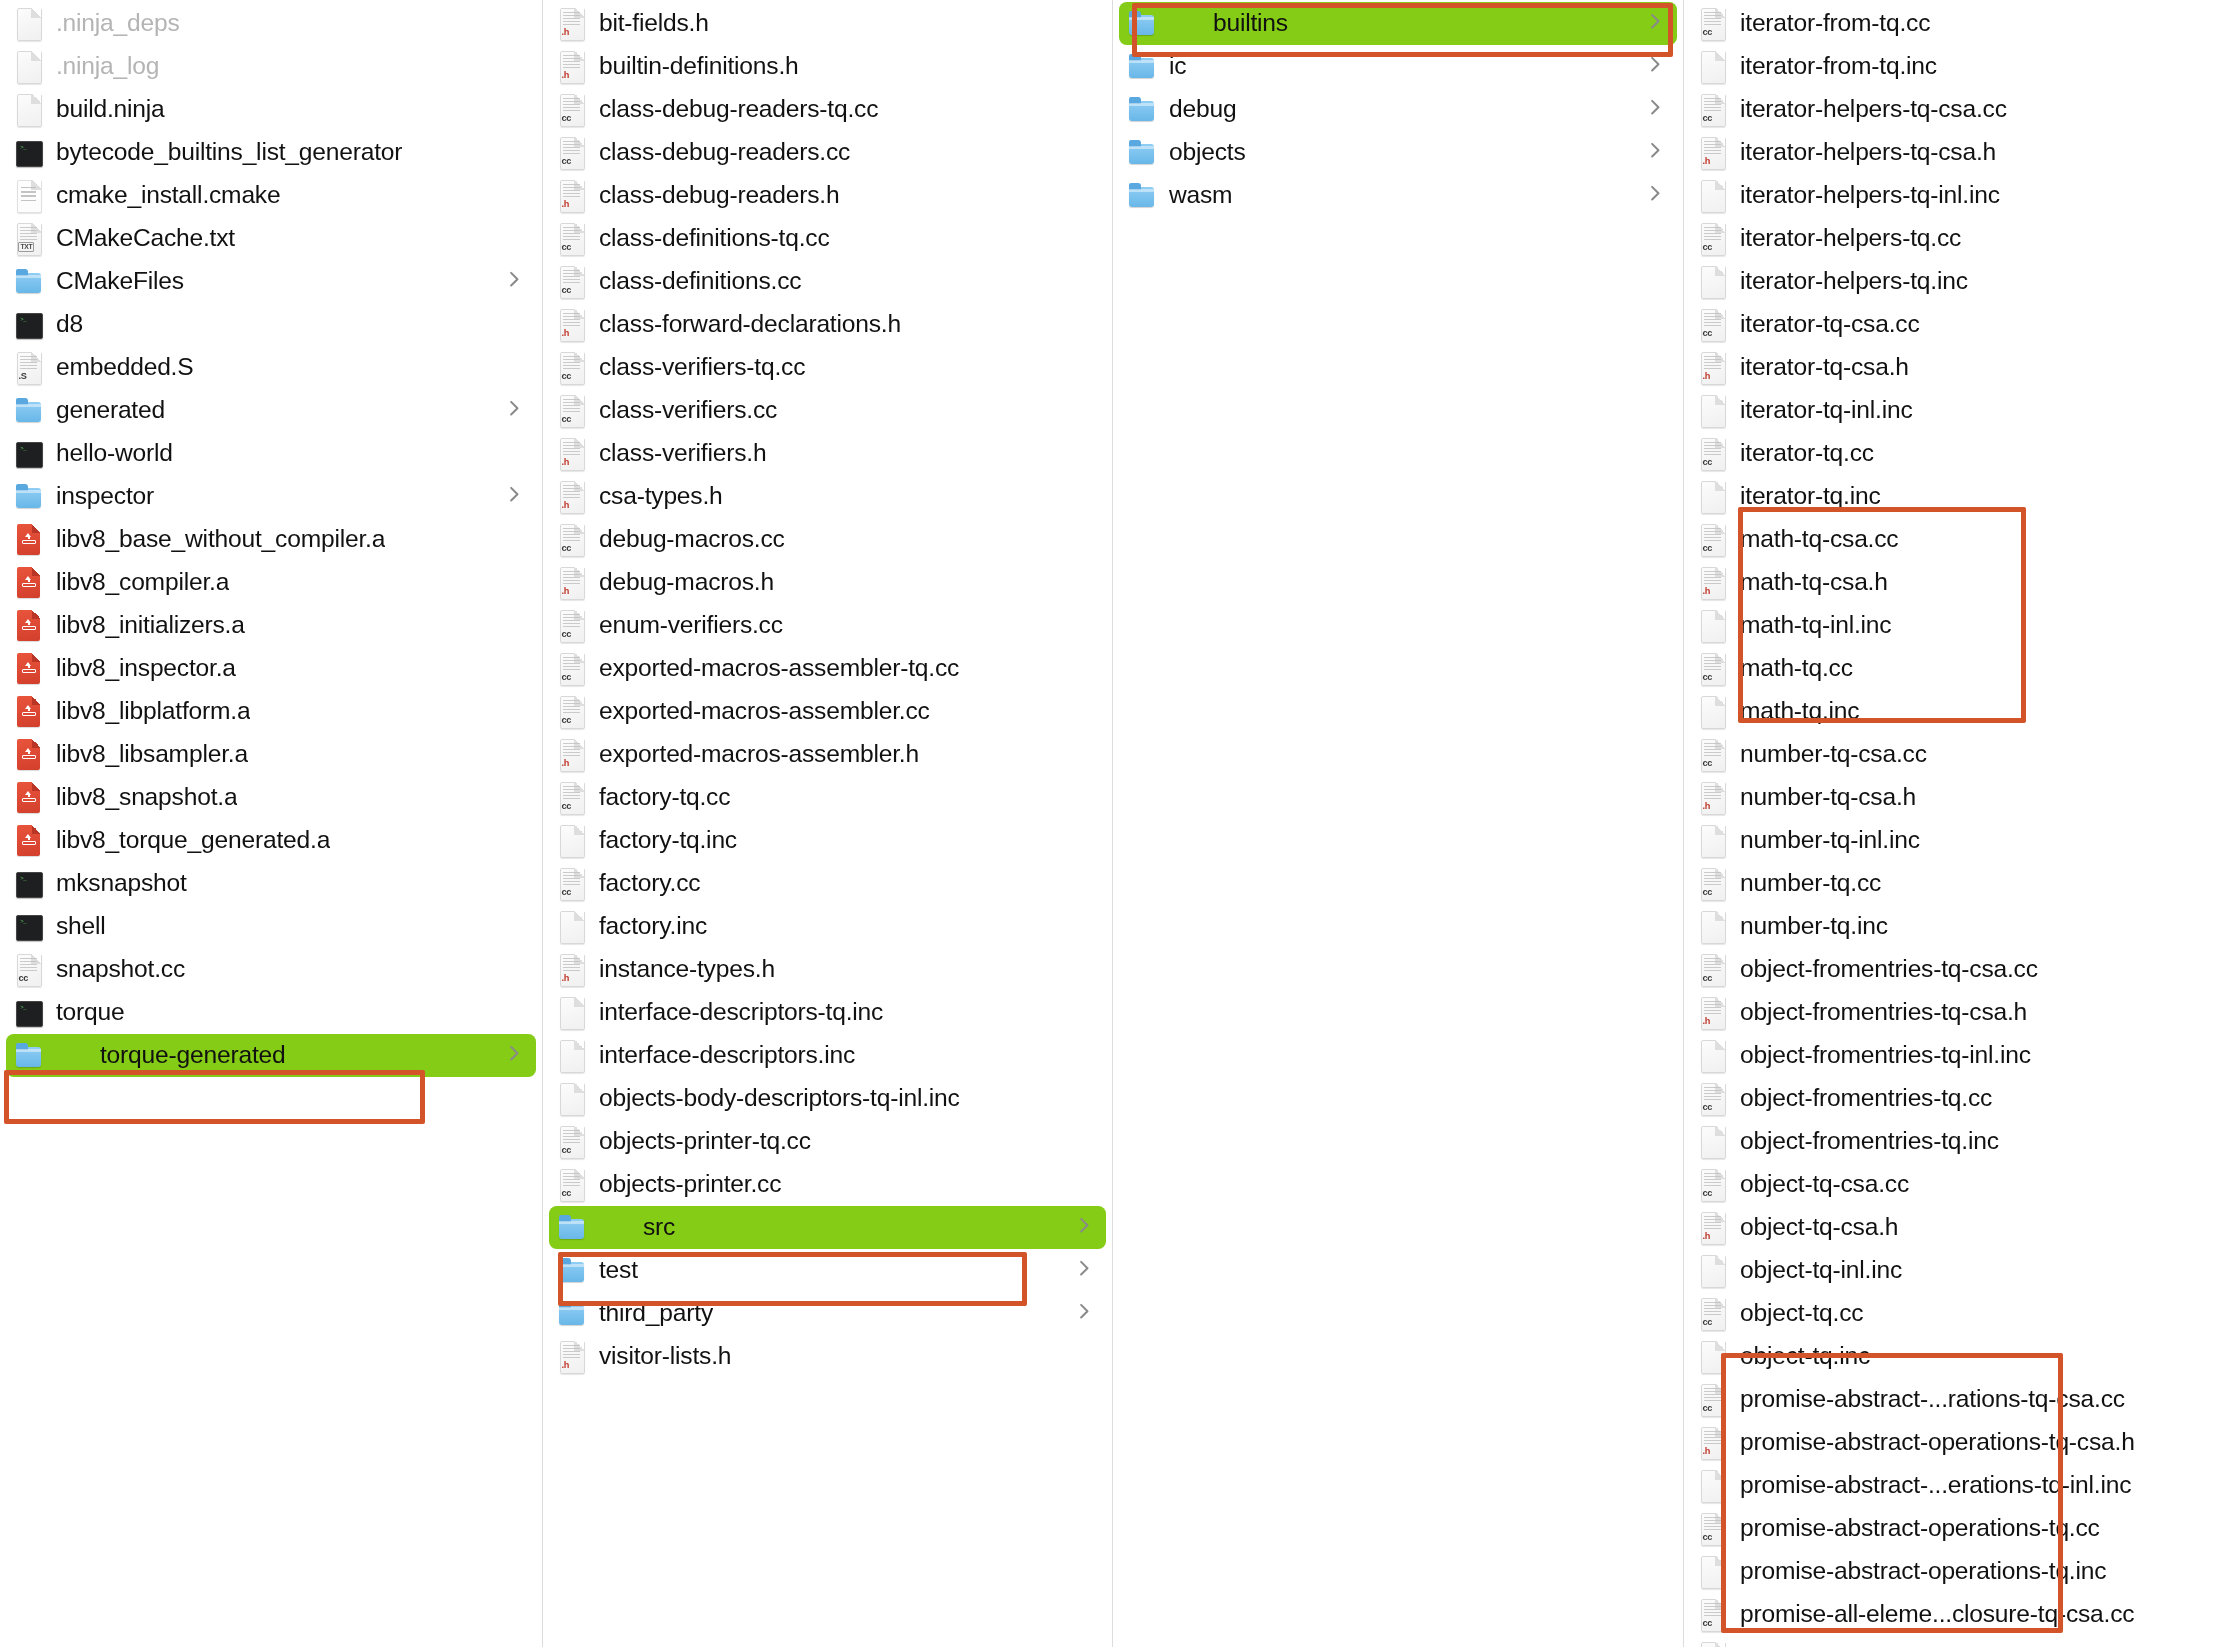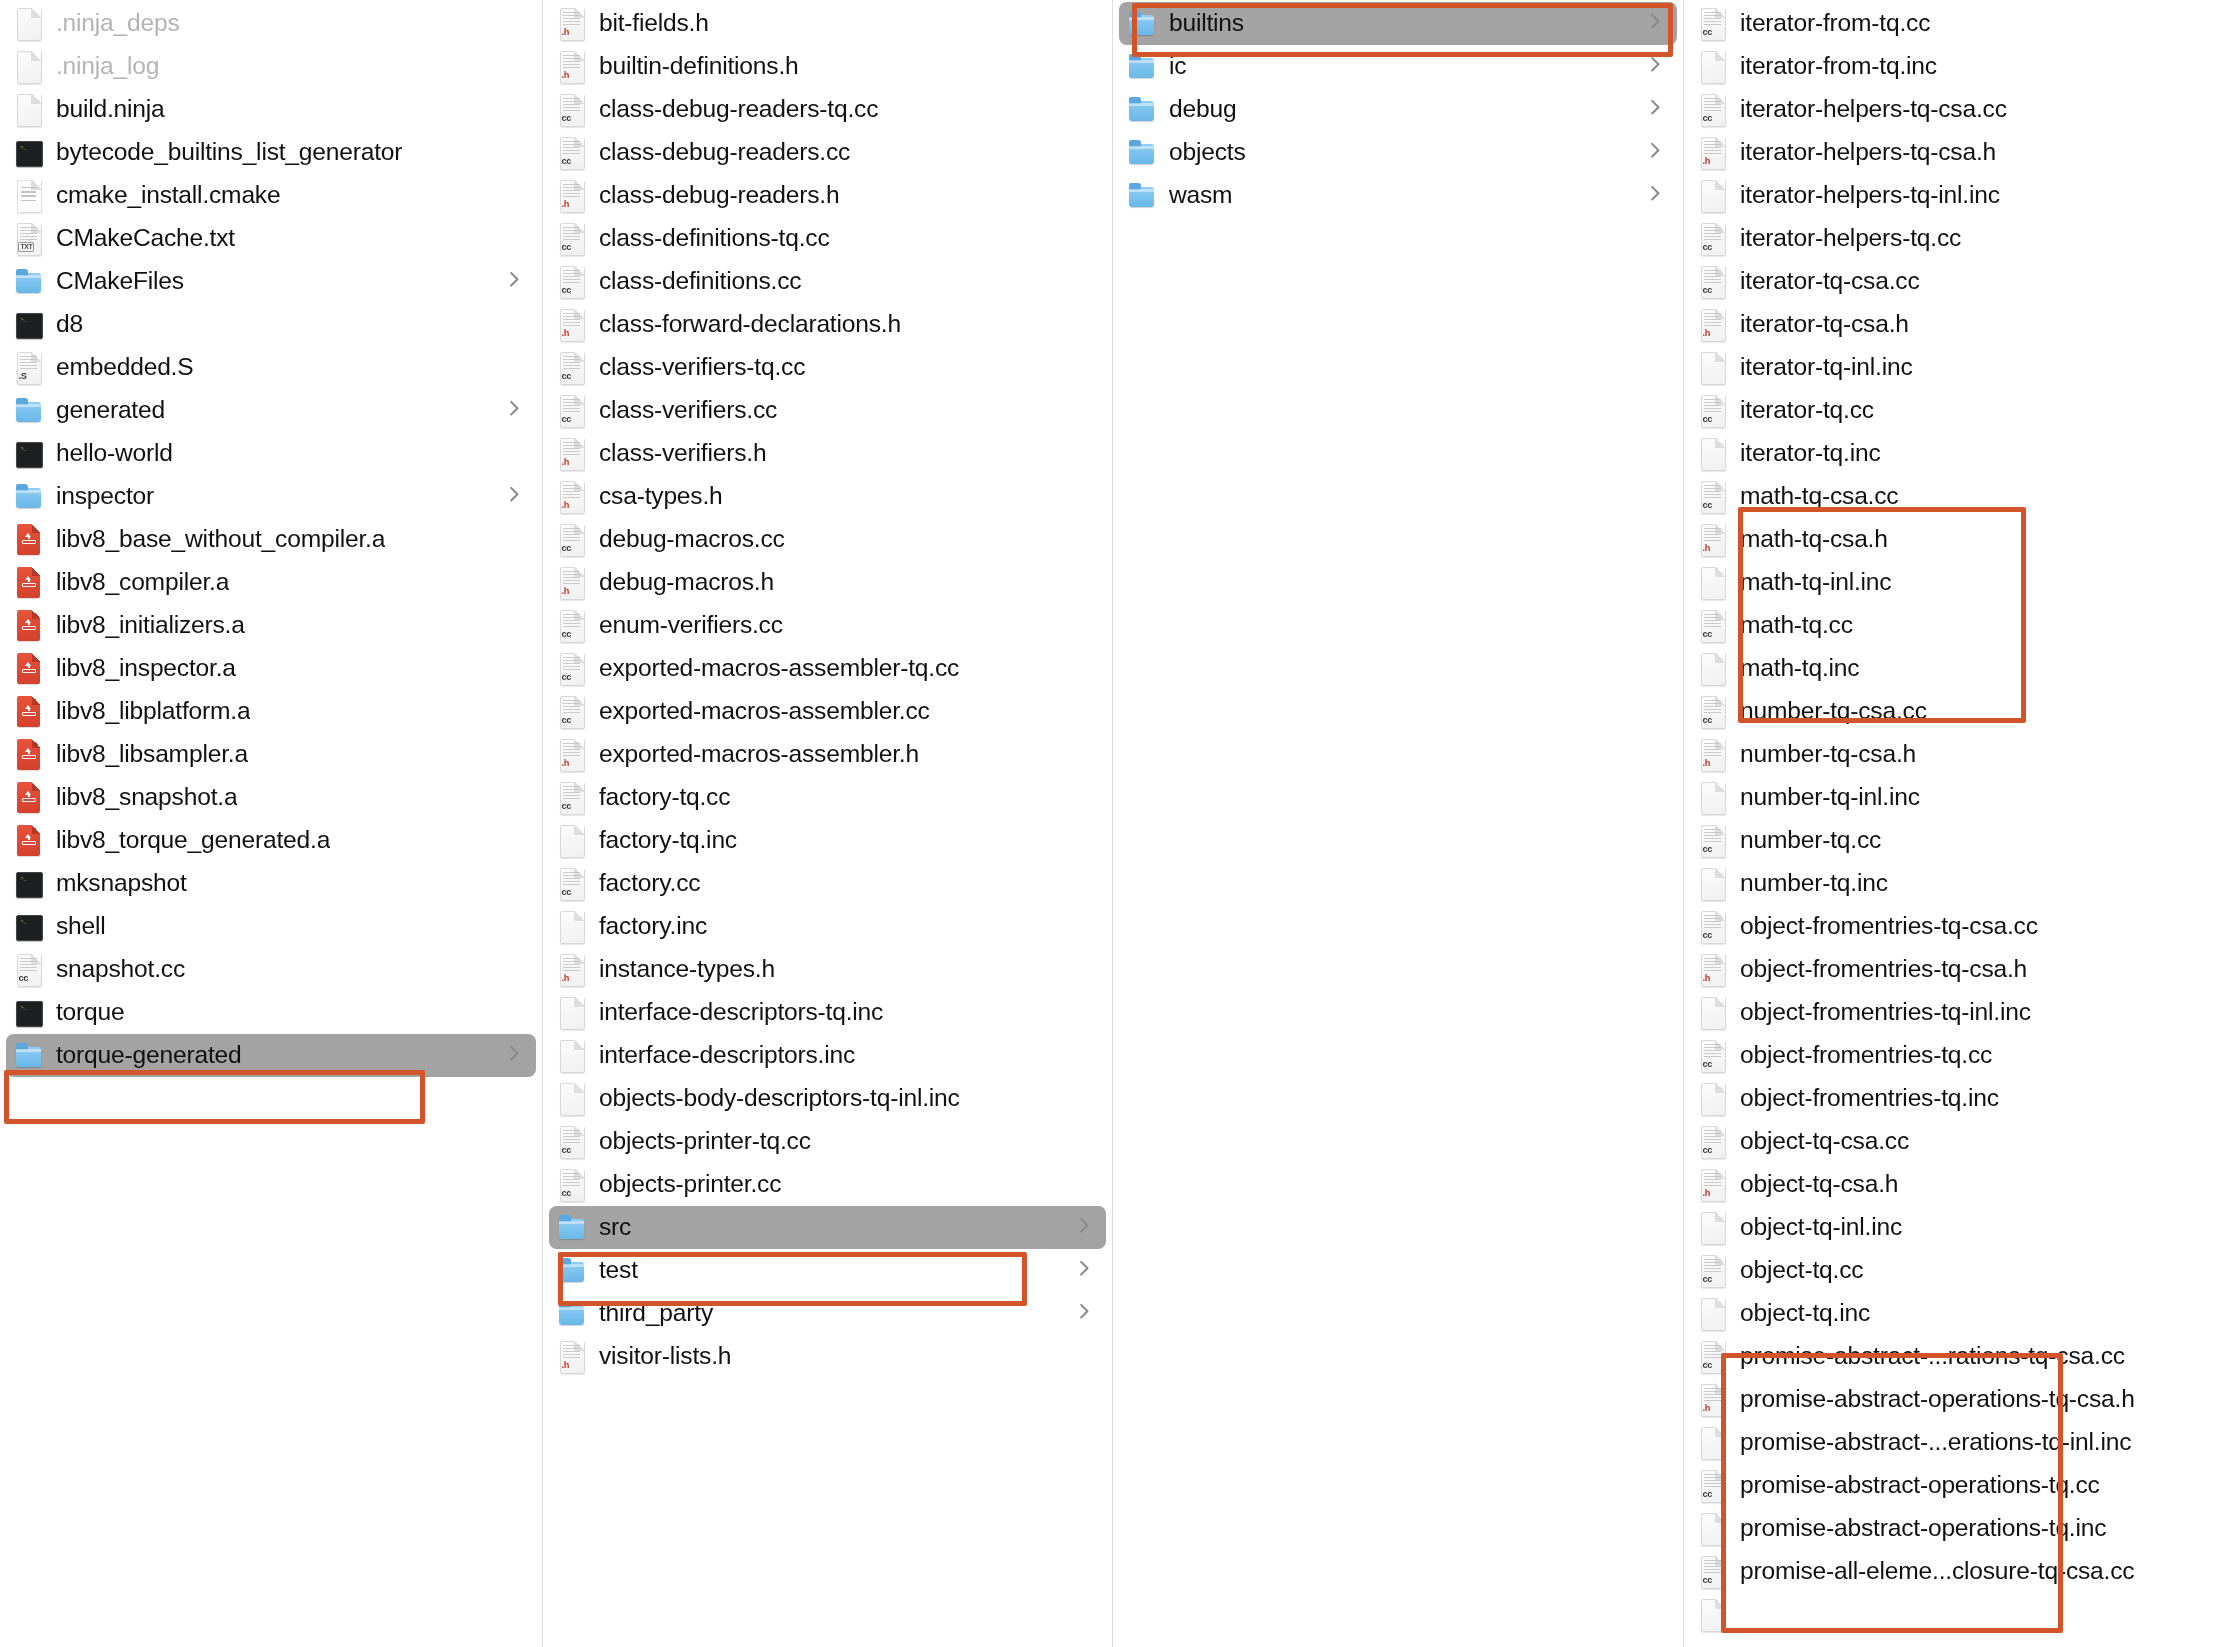--- a/index.html
+++ b/index.html
@@ -33,21 +33,21 @@
     position: relative;
     height: 43px;
     display: flex;
     align-items: center;
     padding-left: 9.7px;
     padding-right: 13.5px;
     border-radius: 7.7px;
     margin: 0 5.8px;
     white-space: nowrap;
   }
-  .row.selected { background: #a3a3a3; }
+  .row.selected { background: #84cc16; gap: 44px; }
   .row.dim .label { color: #b4b4b4; }
 
   .label {
     font-size: 24.6px;
     color: #111111;
     letter-spacing: -0.2px;
     line-height: 1;
     margin-left: 13.5px;
     overflow: hidden;
     text-overflow: clip;
@@ -750,20 +750,24 @@
         <span class="label">iterator-helpers-tq-inl.inc</span>
       </div>
       <div class="row">
         <span class="ico doc">
           <span class="lines"></span>
           <span class="ext cc">cc</span>
         </span>
         <span class="label">iterator-helpers-tq.cc</span>
       </div>
       <div class="row">
+        <span class="ico doc blank"></span>
+        <span class="label">iterator-helpers-tq.inc</span>
+      </div>
+      <div class="row">
         <span class="ico doc">
           <span class="lines"></span>
           <span class="ext cc">cc</span>
         </span>
         <span class="label">iterator-tq-csa.cc</span>
       </div>
       <div class="row">
         <span class="ico doc">
           <span class="lines"></span>
           <span class="ext h">.h</span>

